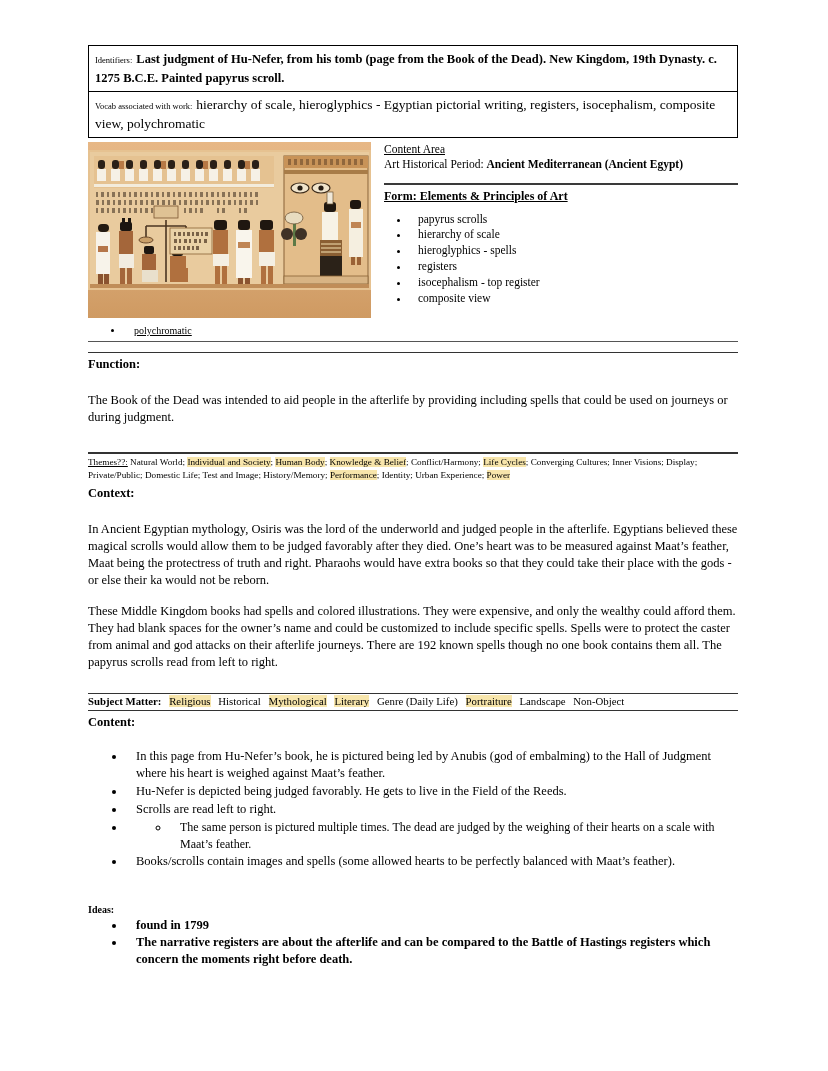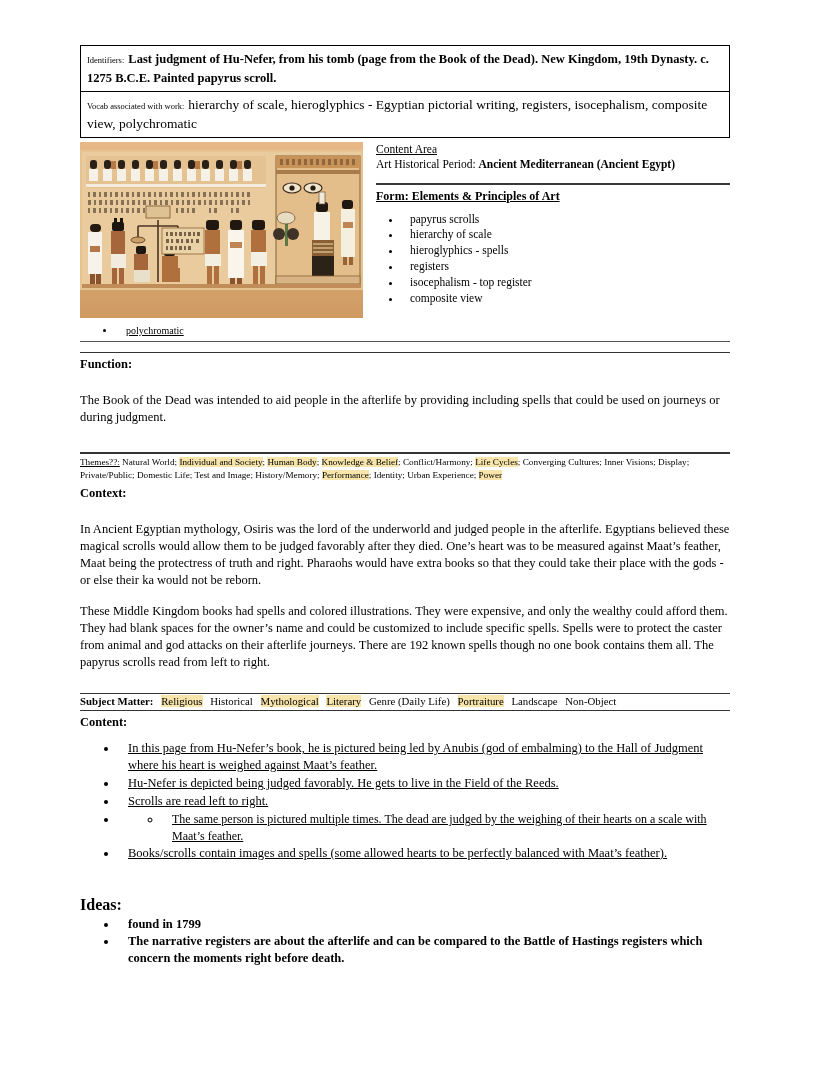--- a/index.html
+++ b/index.html
@@ -17,21 +17,21 @@
   }
   .page {
     position: absolute;
     left: 0; top: 0;
     width: 828px;
     height: 1071px;
     background: #fff;
   }
   .content {
     position: absolute;
-    left: 80px;
+    left: 88px;
     top: 45px;
     width: 650px;
   }
 
   
   .id-table {
     border: 1.5px solid #000;
     width: 650px;
     box-sizing: border-box;
   }
@@ -175,44 +175,43 @@
     padding-bottom: 1px;
     width: 650px;
     white-space: nowrap;
   }
   .subject .smlabel {
     font-weight: bold;
   }
   .subject .opt { margin-left: 5px; }
 
   ul.content-list {
-    margin: 10px 0 0 0;
+    margin: 18px 0 0 0;
     padding-left: 38px;
     list-style: disc;
-    text-decoration: underline;
   }
   ul.content-list > li {
     font-size: 12.5px;
     line-height: 1.36;
     padding-left: 10px;
     margin-bottom: 1px;
   }
   ul.sub-list {
     margin: 0;
     padding-left: 34px;
     list-style: circle;
   }
   ul.sub-list > li {
     font-size: 12px;
     line-height: 1.36;
     padding-left: 10px;
   }
 
   .ideas-head {
-    font-size: 16px;
+    font-size: 10px;
     font-weight: bold;
     margin-top: 34px;
   }
   ul.ideas-list {
     margin: 2px 0 0 0;
     padding-left: 38px;
     list-style: disc;
     font-weight: bold;
   }
   ul.ideas-list > li {

